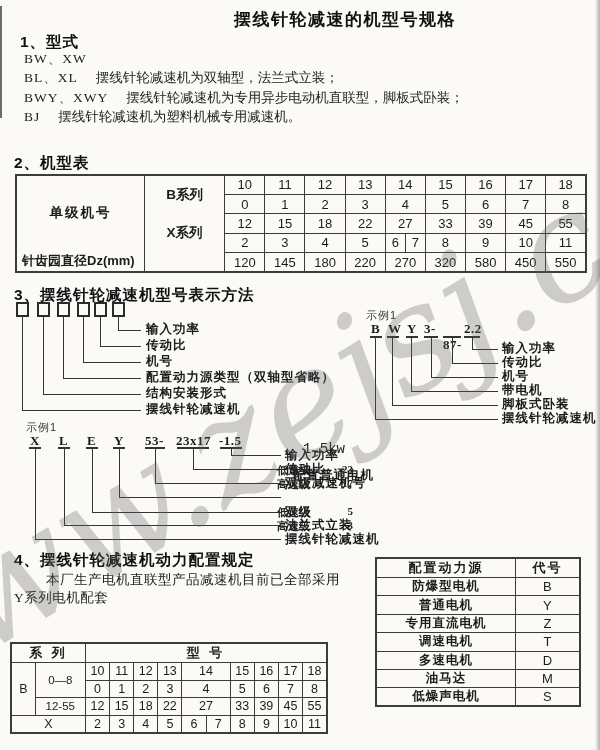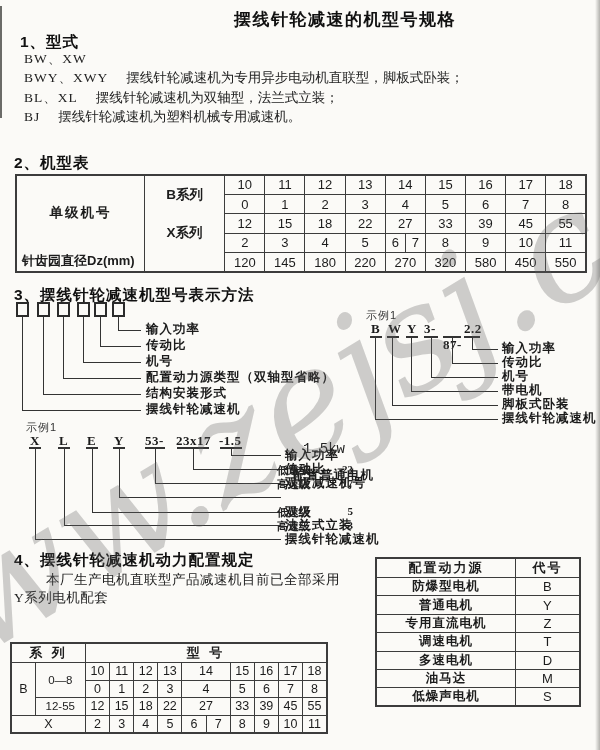--- a/index.html
+++ b/index.html
@@ -80,26 +80,26 @@
   <div class="abs edge-right"></div>
 
   <div class="abs title">摆线针轮减速的机型号规格</div>
 
   <div class="abs h-sec" style="left:20px; top:32px;">1、型式</div>
   <div class="abs type-list">
     <div class="type-item">
       <span class="type-code">BW、XW</span>
     </div>
     <div class="type-item">
+      <span class="type-code">BL、XL</span>
+      <span>摆线针轮减速机为双轴型，法兰式立装；</span>
+    </div>
+    <div class="type-item">
       <span class="type-code">BWY、XWY</span>
       <span>摆线针轮减速机为专用异步电动机直联型，脚板式卧装；</span>
-    </div>
-    <div class="type-item">
-      <span class="type-code">BL、XL</span>
-      <span>摆线针轮减速机为双轴型，法兰式立装；</span>
     </div>
     <div class="type-item">
       <span class="type-code">BJ</span>
       <span>摆线针轮减速机为塑料机械专用减速机。</span>
     </div>
   </div>
 
   <div class="abs h-sec" style="left:14px; top:153px;">2、机型表</div>
   <table class="abs t-model">
     <colgroup>

